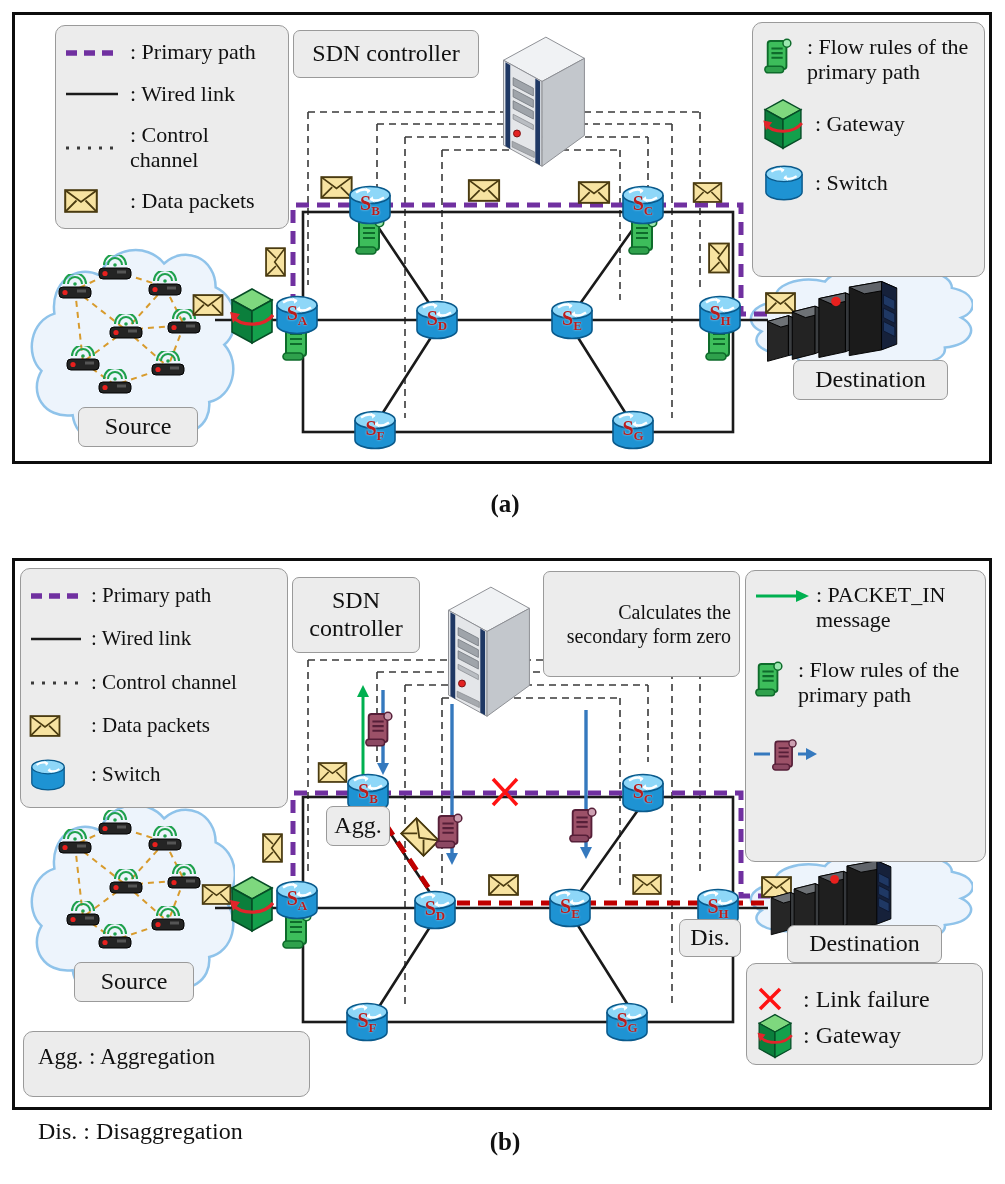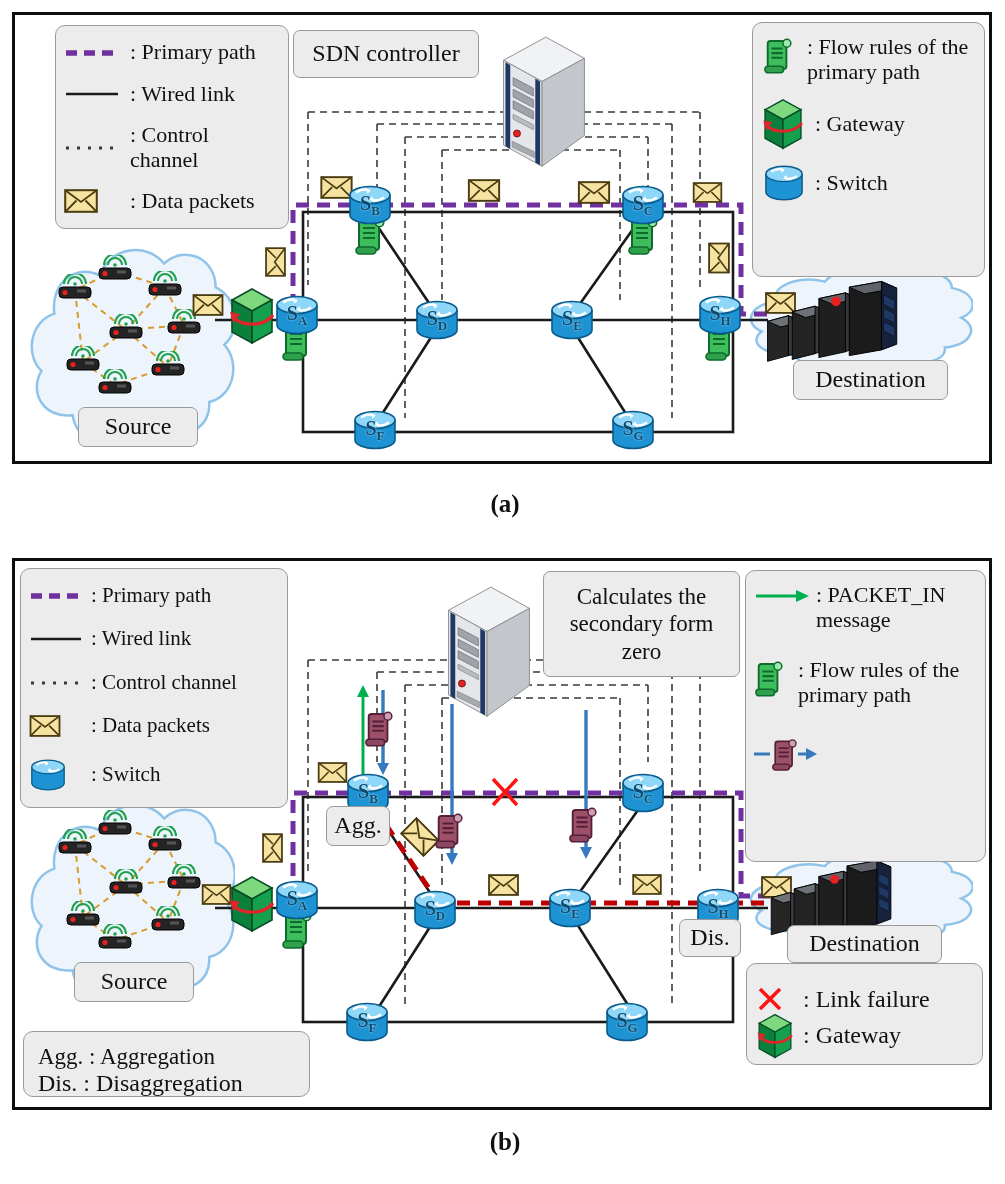--- a/index.html
+++ b/index.html
@@ -8,26 +8,26 @@
   .panel{position:absolute;border:3px solid #0d0d0d;background:transparent;}
   .gbox{position:absolute;background:#ECECEC;border:1.6px solid #9a9a9a;border-radius:10px;box-sizing:border-box;}
   .lblbox{position:absolute;background:#ECECEC;border:1.5px solid #9a9a9a;border-radius:7px;
           display:flex;align-items:center;justify-content:center;box-sizing:border-box;}
   .lgcol{display:flex;flex-direction:column;justify-content:space-around;height:100%;padding:6px 8px;box-sizing:border-box;}
   .lgrow{display:flex;align-items:center;}
   .lgrow.top{align-items:flex-start;font-family:Liberation Serif, serif;}
   .swcell{flex:0 0 auto;display:flex;justify-content:flex-start;align-items:center;}
   .lgtx{font-size:21px;line-height:1.12;}
   .lgtx.big{font-size:22px;}
-  .swlab{position:absolute;transform:translate(-50%,-54%);font-weight:bold;font-size:20px;color:#0c4a6e;
+  .swlab{position:absolute;transform:translate(-50%,-54%);font-weight:bold;font-size:20px;color:#b91c1c;
          text-shadow:0 0 2px rgba(210,240,255,.9);white-space:nowrap;}
   .swlab sub{font-size:13px;}
   .cap{position:absolute;font-size:25px;font-weight:bold;text-align:center;}
   .title24{font-size:24px;text-align:center;line-height:1.15;}
-  .title23{font-size:23px;text-align:center;line-height:1.2;}
+  .title23{font-size:20px;text-align:right;line-height:1.2;}
   svg{display:block;}
   #art{position:absolute;left:0;top:0;}
 </style>
 </head>
 <body>
 
 <div id="root">
 
 <svg id="art" width="1005" height="1184" viewBox="0 0 1005 1184">
 <defs>
@@ -365,20 +365,24 @@
       <span class="swcell" style="width:62px;">
         <svg width="38" height="34">
               <use href="#sym-switch" width="38" height="34"></use>
             </svg>
       </span>
       <span class="lgtx">: Switch</span>
     </div>
   </div>
 </div>
 
+<div class="lblbox title24" style="left:292px;top:577px;width:128px;height:76px;flex-direction:column;">
+  <span>SDN</span>
+  <span>controller</span>
+</div>
 
 <div class="lblbox title23" style="left:543px;top:571px;width:197px;height:106px;padding:4px 8px;">
   <span>Calculates the secondary form zero</span>
 </div>
 
 <div class="gbox" style="left:745px;top:570px;width:241px;height:292px;">
   <div class="lgcol" style="justify-content:flex-start;gap:26px;padding:12px 8px;">
     <div class="lgrow top">
       <span class="swcell" style="width:62px;padding-top:6px;">
         <svg width="56" height="14">
@@ -438,21 +442,21 @@
         <svg width="36" height="46">
               <use href="#sym-gateway" width="36" height="46"></use>
             </svg>
       </span>
       <span class="lgtx" style="font-size:24px;">: Gateway</span>
     </div>
   </div>
 </div>
 
 <div class="gbox" style="left:23px;top:1031px;width:287px;height:66px;">
-  <div class="lgcol" style="padding:12px 14px;">
+  <div class="lgcol" style="padding:12px 14px;gap:48px;">
     <div class="lgrow">
       <span class="lgtx" style="font-size:23px;">Agg. : Aggregation</span>
     </div>
     <div class="lgrow">
       <span class="lgtx" style="font-size:24px;">Dis. : Disaggregation</span>
     </div>
   </div>
 </div>
 
 <span class="swlab" style="left:297px;top:902px;"><span>S</span><sub>A</sub></span>

